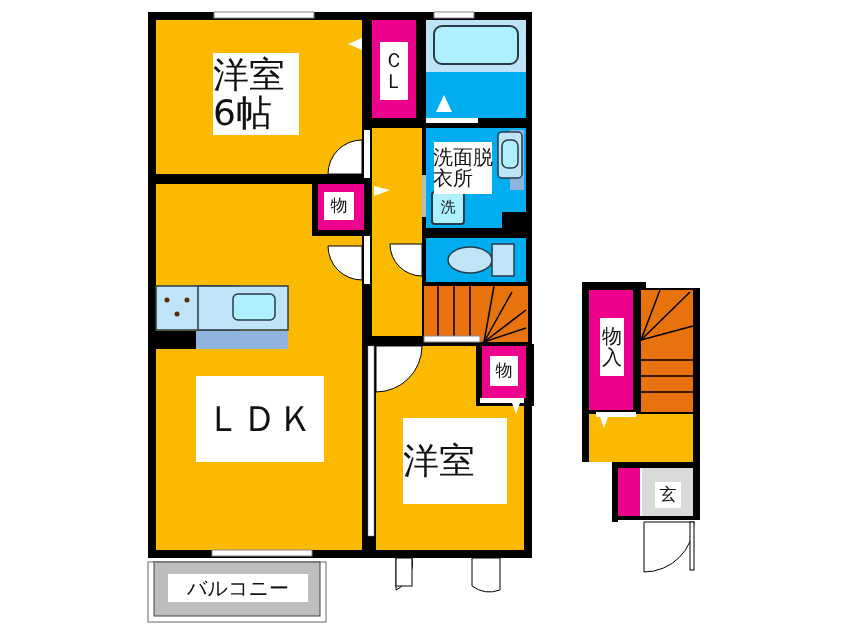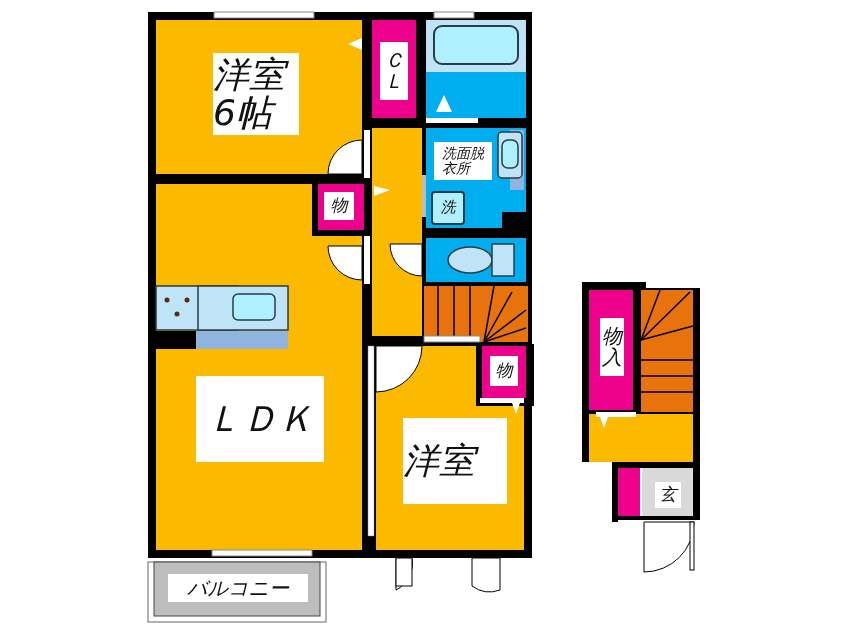--- a/index.html
+++ b/index.html
@@ -1,18 +1,18 @@
 <!DOCTYPE html>
 <html><head>
   <meta charset="utf-8">
   <style>
     html, body { margin: 0; padding: 0; background: #ffffff; }
     body { width: 846px; height: 634px; position: relative; overflow: hidden; font-family: "DejaVu Sans", sans-serif; }
     svg { position: absolute; left: 0; top: 0; }
-    .lbl { position: absolute; background: #ffffff; color: #111; display: flex; align-items: center; justify-content: center; text-align: left; line-height: 1.05; white-space: pre; font-style: italic; }
+    .lbl { position: absolute; background: #ffffff; color: #111; display: flex; align-items: center; justify-content: center; text-align: left; line-height: 1.05; white-space: pre; }
     .lbl.room { font-size: 36px; font-family: "DejaVu Sans", sans-serif; }
     .lbl.small { font-size: 20px; }
     .lbl.tiny { font-size: 17px; }
   </style>
 </head>
 <body>
 
 <svg width="846" height="634" viewBox="0 0 846 634" xmlns="http://www.w3.org/2000/svg">
 
   <rect x="148" y="12" width="384" height="546" fill="#000"></rect>
@@ -121,21 +121,21 @@
 <div class="lbl room" style="left:213px;top:53px;width:86px;height:82px;flex-direction:column;align-items:flex-start;">
   <span>洋室</span>
   <span>6帖</span>
 </div>
 
 <div class="lbl small" style="left:380px;top:42px;width:28px;height:58px;text-align:center;">Ｃ
 Ｌ</div>
 
 <div class="lbl tiny" style="left:324px;top:192px;width:30px;height:28px;">物</div>
 
-<div class="lbl tiny" style="left:434px;top:142px;width:58px;height:38px;font-size:14px;">洗面脱
+<div class="lbl tiny" style="left:434px;top:142px;width:58px;height:52px;font-size:20px;">洗面脱
 衣所</div>
 
 <div class="lbl tiny" style="left:437px;top:197px;width:22px;height:22px;background:#aef0ff;font-size:15px;">洗</div>
 
 <div class="lbl room" style="left:196px;top:376px;width:128px;height:86px;flex-direction:row;align-items:center;">
   <span>ＬＤＫ</span>
 </div>
 
 <div class="lbl tiny" style="left:490px;top:356px;width:28px;height:30px;">物</div>
 

